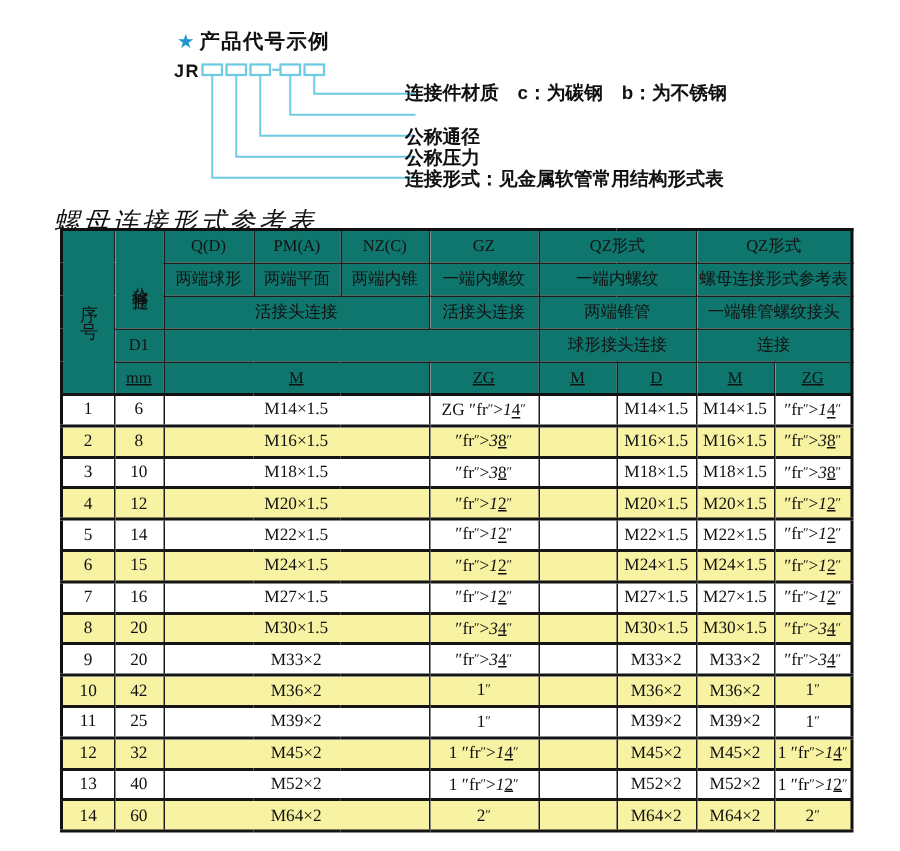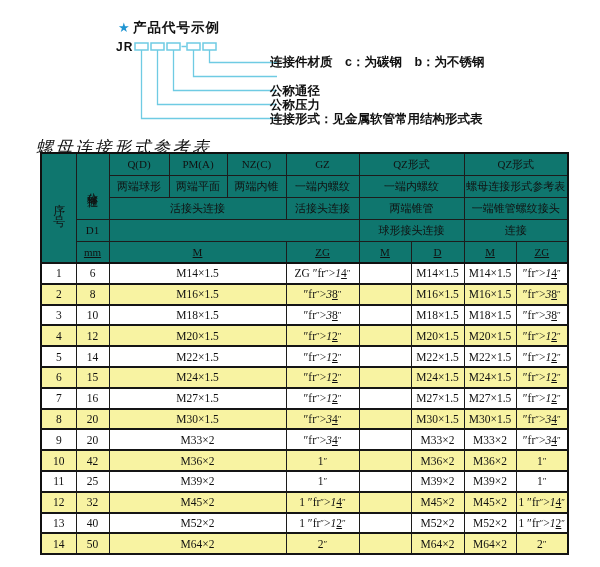--- a/index.html
+++ b/index.html
@@ -249,21 +249,21 @@
           <td>40</td>
           <td colspan="3">M52×2</td>
           <td>1 <span class="&lt;span">″</span>fr<span class="pp">″</span>&gt;<i>1</i><u>2</u><span class="pp">″</span></td>
           <td></td>
           <td>M52×2</td>
           <td>M52×2</td>
           <td>1 <span class="&lt;span">″</span>fr<span class="pp">″</span>&gt;<i>1</i><u>2</u><span class="pp">″</span></td>
         </tr>
         <tr class="yellow">
           <td>14</td>
-          <td>50</td>
+          <td>60</td>
           <td colspan="3">M64×2</td>
           <td>2<span class="pp">″</span></td>
           <td></td>
           <td>M64×2</td>
           <td>M64×2</td>
           <td>2<span class="pp">″</span></td>
         </tr>
       </tbody>
   </table>
 

